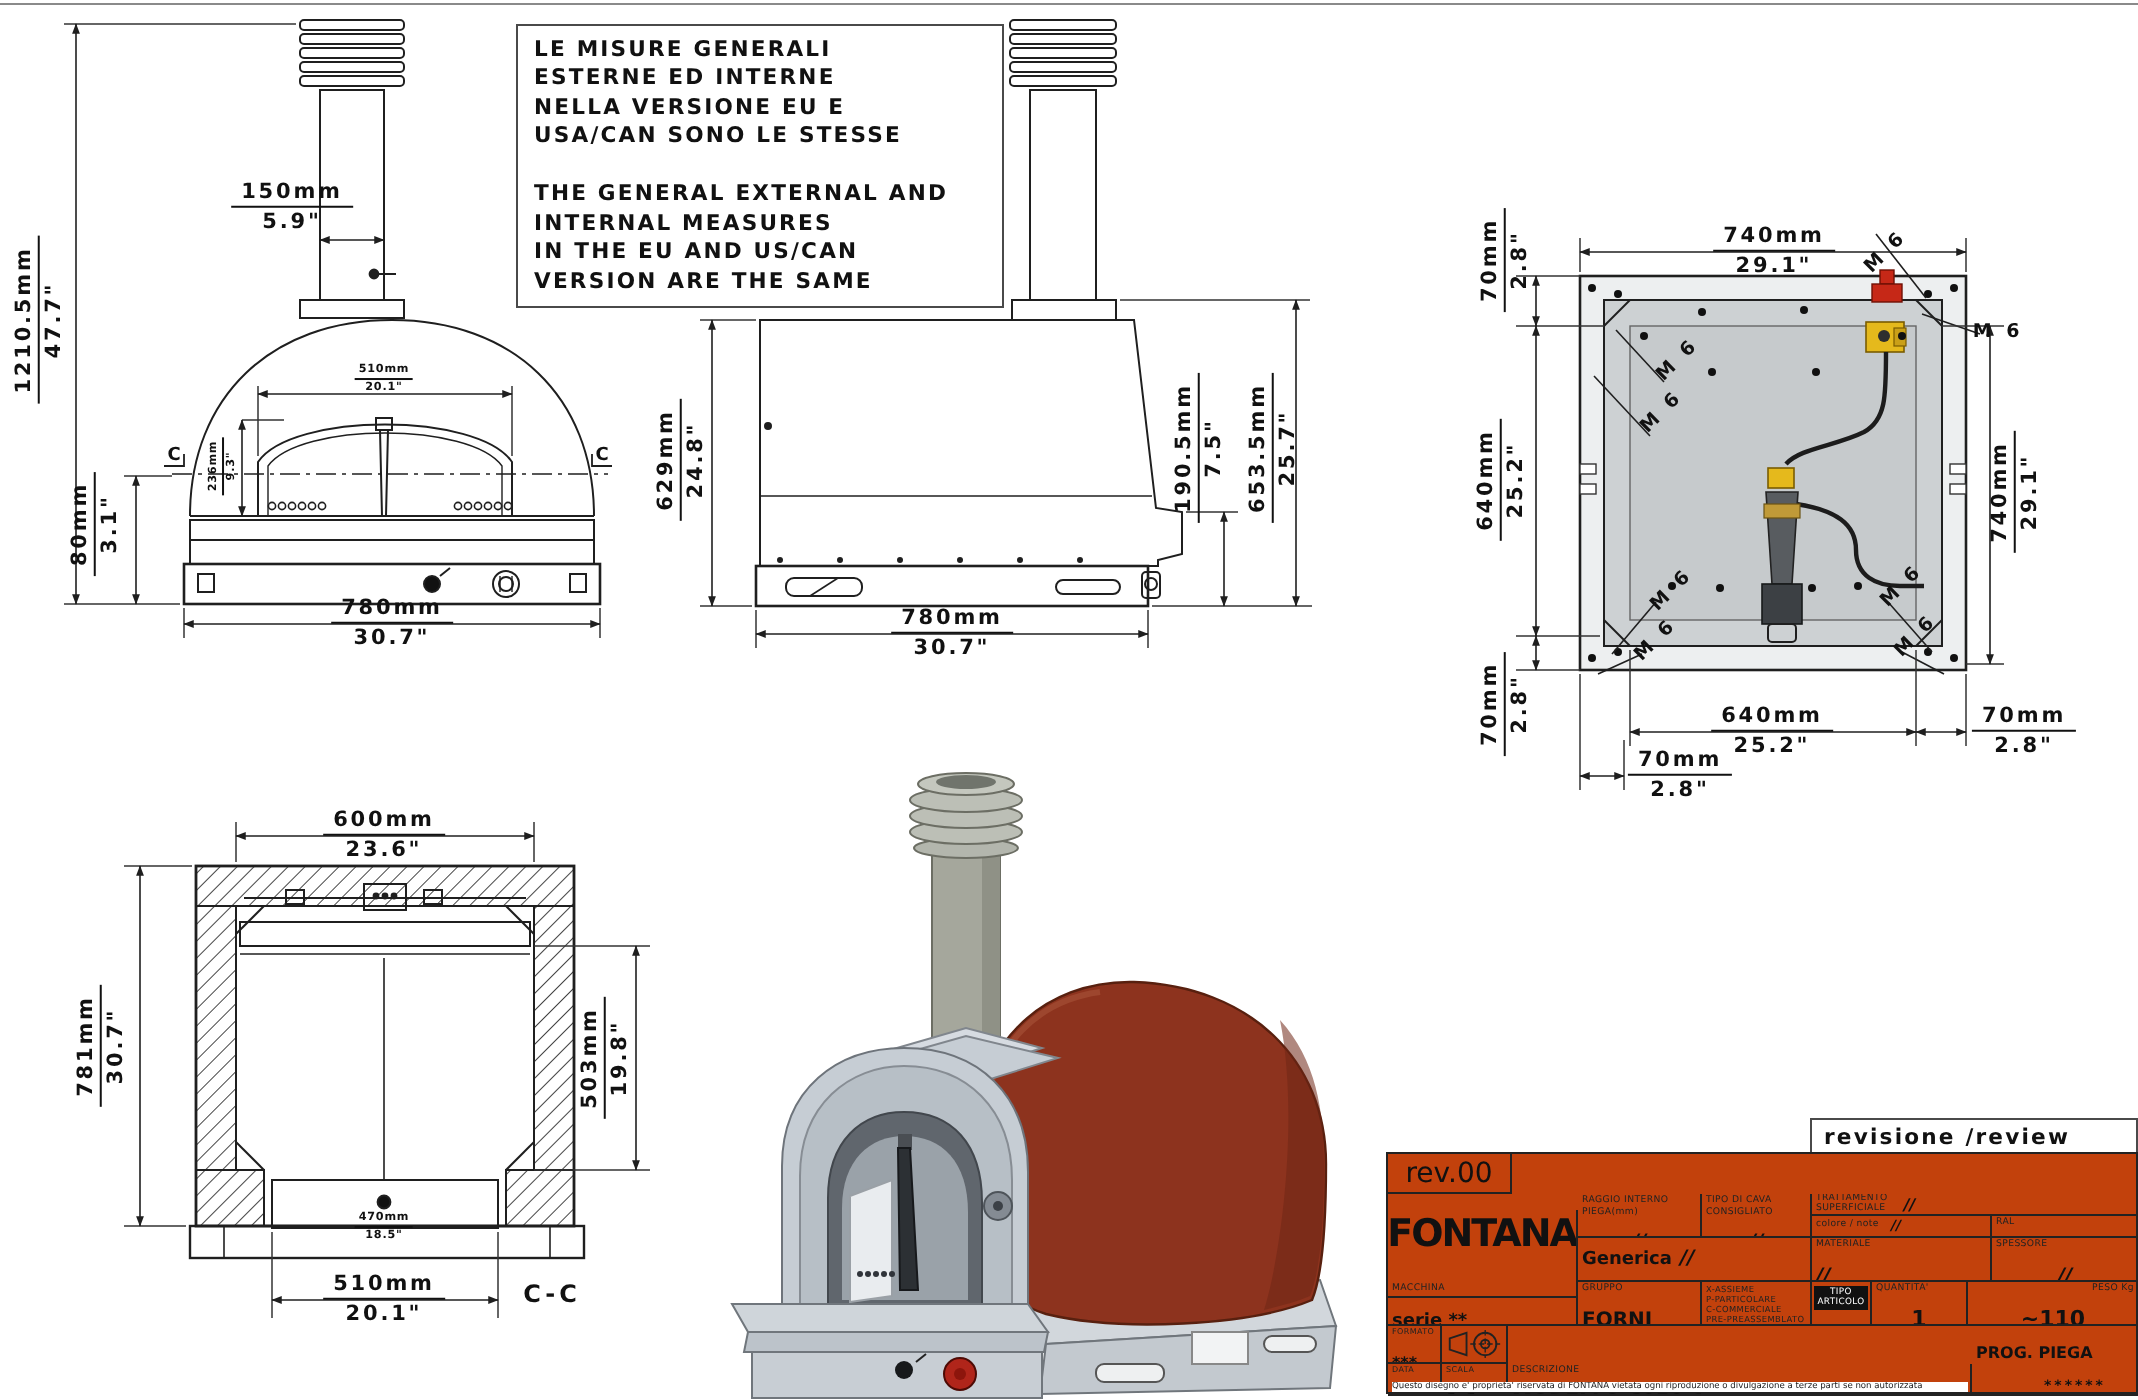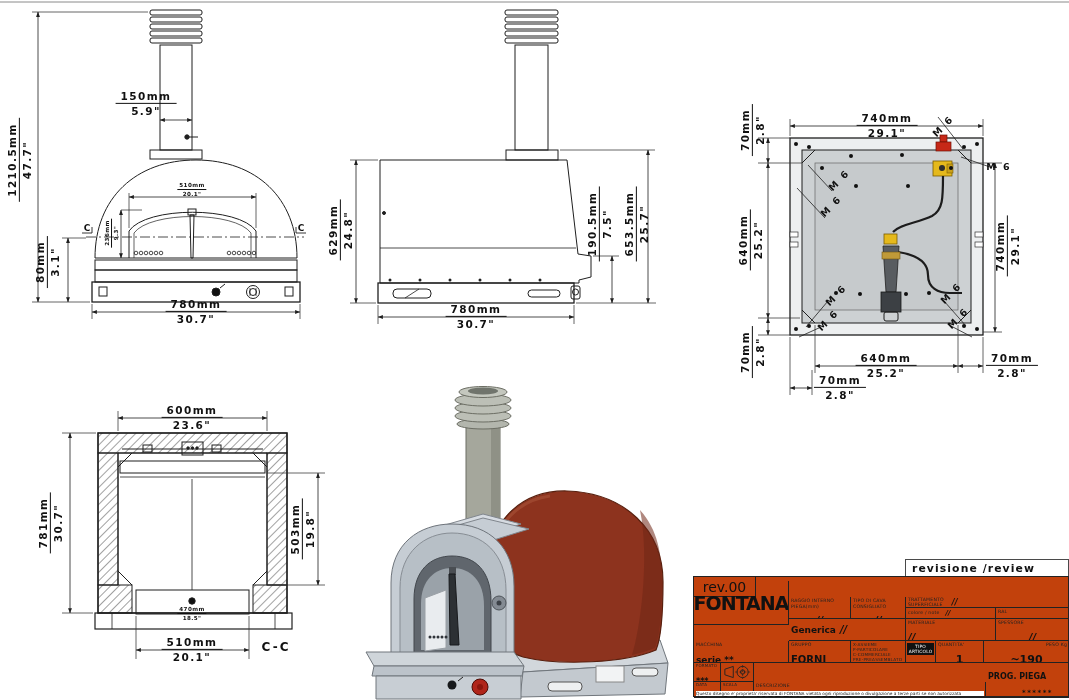--- a/index.html
+++ b/index.html
@@ -329,20 +329,29 @@
       <rect x="632" y="668" width="26" height="8" rx="4" fill="#eef0f1" stroke="#555"></rect>
       <polygon points="376,676 521,676 521,699 376,699" fill="#c8ced4" stroke="#70767c"></polygon>
       <circle cx="452" cy="685" r="4.5" fill="#17191b" stroke="none"></circle>
       <line x1="458" y1="681" x2="463" y2="677" stroke="#222"></line>
       <circle cx="480" cy="687" r="8" fill="#b0251a" stroke="#4e0b05"></circle>
       <circle cx="480" cy="687" r="3" fill="#8c150c" stroke="none"></circle>
     </g>
   </g>
 </svg>
 
+<div class="note" style="left:258px;top:12px;width:226px">LE MISURE GENERALI
+ESTERNE ED INTERNE
+NELLA VERSIONE EU E
+USA/CAN SONO LE STESSE
+
+THE GENERAL EXTERNAL AND
+INTERNAL MEASURES
+IN THE EU AND US/CAN
+VERSION ARE THE SAME</div>
 <div class="note" style="left:905px;top:559px;width:150px;padding:2px 6px">revisione /review 2020</div>
 
 <div class="dim rot" style="left:20px;top:160px">
   <span class="mm">1210.5mm</span>
   <span class="in">47.7"</span>
 </div>
 <div class="dim" style="left:146px;top:104px">
   <span class="mm">150mm</span>
   <span class="in">5.9"</span>
 </div>
@@ -441,21 +450,21 @@
 </div>
 <div class="dim sm" style="left:192px;top:614px">
   <span class="mm">470mm</span>
   <span class="in">18.5"</span>
 </div>
 <div class="plain" style="left:276px;top:647px;font-size:12px;letter-spacing:2px">C-C</div>
 
 <div class="tb">
   <div class="cell" style="left:0;top:0;width:62px;height:20px;font-size:14px;display:flex;align-items:center;justify-content:center">rev.00</div>
 
-  <div class="cell" style="left:0;top:4px;width:95px;height:44px;display:flex;align-items:center;justify-content:center">
+  <div class="cell" style="left:0;top:28px;width:95px;height:44px;display:flex;justify-content:center">
     <span style="font-weight:900;font-size:19px;letter-spacing:-1px">FONTANA</span>
   </div>
   <div class="cell" style="left:95px;top:20px;width:62px;height:22px">
     <span class="lbl">RAGGIO INTERNO
 PIEGA(mm)</span>
     <div style="text-align:center"><span class="slash">//</span></div>
   </div>
   <div class="cell" style="left:157px;top:20px;width:55px;height:22px">
     <span class="lbl">TIPO DI CAVA
 CONSIGLIATO</span>
@@ -502,21 +511,21 @@
   </div>
   <div class="cell" style="left:212px;top:64px;width:30px;height:22px;padding:2px 1px">
     <span class="blackbox">TIPO ARTICOLO</span>
   </div>
   <div class="cell" style="left:242px;top:64px;width:48px;height:22px">
     <span class="lbl">QUANTITA'</span>
     <div style="text-align:center"><span class="bigval" style="font-size:11px">1</span></div>
   </div>
   <div class="cell" style="left:290px;top:64px;width:86px;height:22px">
     <span class="lbl" style="text-align:right">PESO Kg</span>
-    <div style="text-align:center"><span class="bigval" style="font-size:11px">~190</span></div>
+    <div style="text-align:center"><span class="bigval" style="font-size:11px">~110</span></div>
   </div>
 
   <div class="cell" style="left:0;top:86px;width:27px;height:19px">
     <span class="lbl" style="font-size:4px">FORMATO</span>
     <span class="bigval" style="font-size:8px">***</span>
   </div>
   <div class="cell" style="left:27px;top:86px;width:33px;height:19px;display:flex;align-items:center;justify-content:center">
     <svg width="30" height="16" viewBox="0 0 30 16">
       <polygon points="2,5 11,2 11,14 2,11" fill="none" stroke="#222"></polygon>
       <circle cx="21" cy="8" r="6" fill="none" stroke="#222"></circle>

